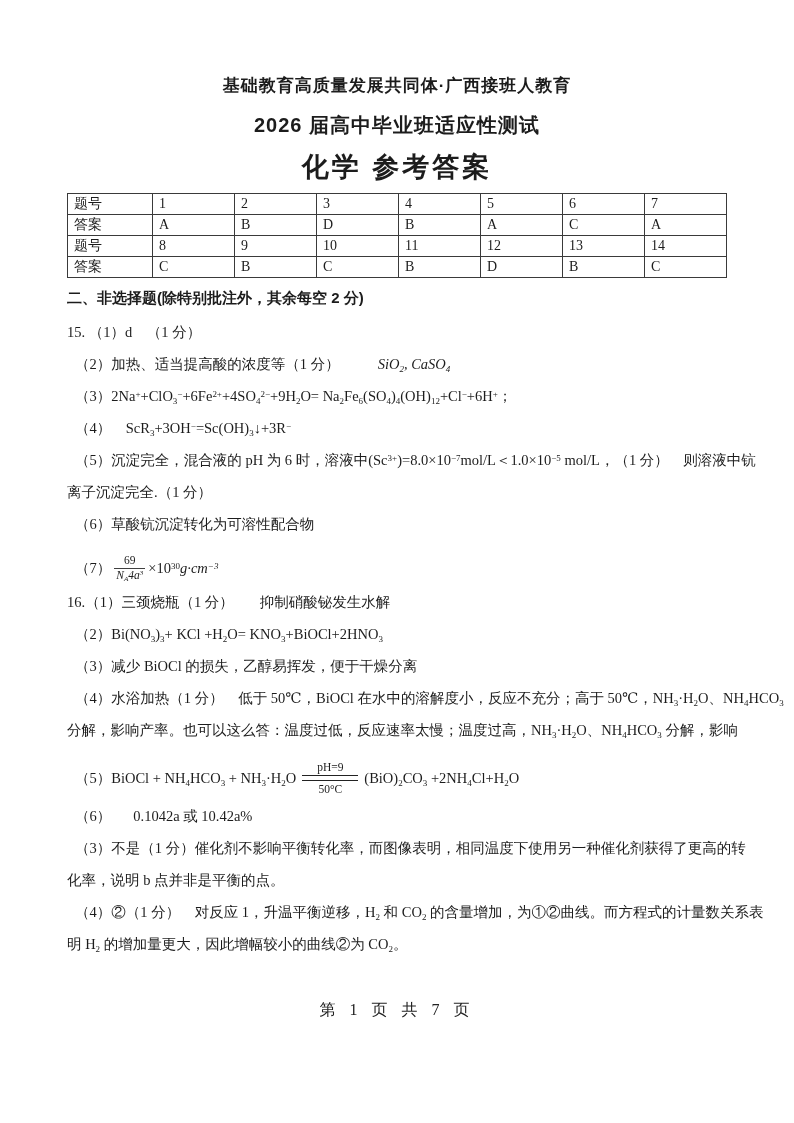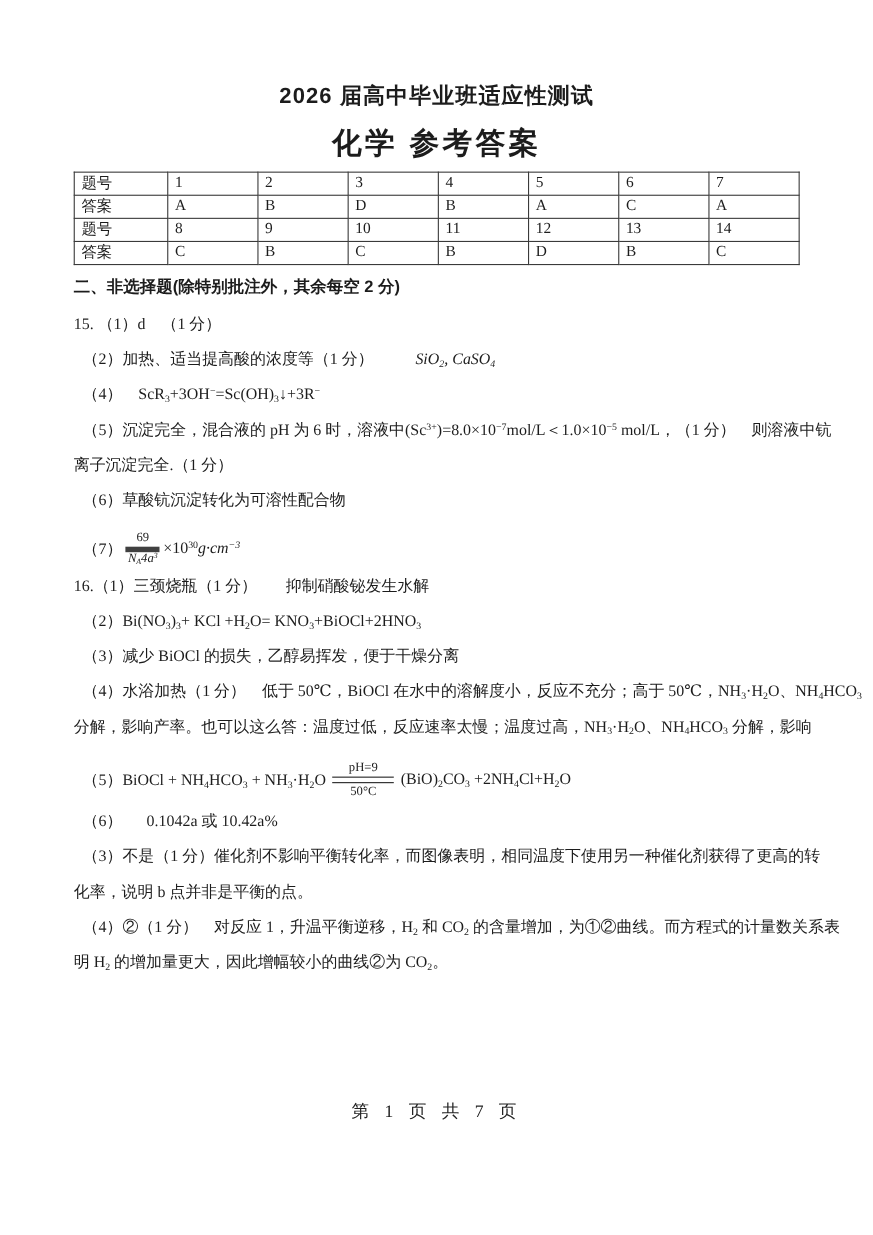--- a/index.html
+++ b/index.html
@@ -70,21 +70,21 @@
 
   
   .line-frac{
     height:44px;display:flex;align-items:center;
     font-size:14.5px;margin-bottom:2px;padding-left:8px;
   }
   .frac{
     display:inline-flex;flex-direction:column;align-items:center;
     font-size:11.5px;line-height:1.15;margin:0 3px;
   }
-  .frac .den{border-top:5px solid #404040;font-style:italic;padding:0 2px;}
+  .frac .den{border-top:1px solid #404040;font-style:italic;padding:0 2px;}
   .frac-suffix-units{font-style:italic;}
 
   
   .line-rxn{
     height:52px;display:flex;align-items:center;
     font-size:14.5px;padding-left:8px;margin-bottom:2px;
   }
   .rxncond{
     display:inline-flex;flex-direction:column;align-items:center;
     font-size:11.5px;line-height:1.25;margin:0 6px;justify-content:center;
@@ -99,20 +99,21 @@
     position:absolute;left:0;right:0;top:1000px;
     text-align:center;font-size:16px;letter-spacing:5px;color:#222;
   }
 </style>
 </head>
 <body>
 
 <div class="page">
   <div class="content">
 
+    <div class="org-line">基础教育高质量发展共同体·广西接班人教育</div>
     <div class="exam-line">2026 届高中毕业班适应性测试</div>
     <div class="doc-title">化学 参考答案</div>
 
     <table class="answers">
       <tbody>
         <tr>
           <td class="lbl">题号</td>
           <td>1</td>
           <td>2</td>
           <td>3</td>
@@ -153,20 +154,21 @@
         </tr>
       </tbody>
     </table>
 
     <div class="sec-heading">二、非选择题(除特别批注外，其余每空 2 分)</div>
 
     <div class="line">15. （1）d　（1 分）</div>
     <div class="line ind">
       <span>（2）加热、适当提高酸的浓度等（1 分）</span><span class="gap-38">SiO<sub>2</sub>, CaSO<sub>4</sub></span>
     </div>
+    <div class="line ind">（3）2Na<sup>+</sup>+ClO<sub>3</sub><sup>−</sup>+6Fe<sup>2+</sup>+4SO<sub>4</sub><sup>2−</sup>+9H<sub>2</sub>O= Na<sub>2</sub>Fe<sub>6</sub>(SO<sub>4</sub>)<sub>4</sub>(OH)<sub>12</sub>+Cl<sup>−</sup>+6H<sup>+</sup>；</div>
     <div class="line ind">（4）　ScR<sub>3</sub>+3OH<sup>−</sup>=Sc(OH)<sub>3</sub>↓+3R<sup>−</sup></div>
     <div class="line ind">（5）沉淀完全，混合液的 pH 为 6 时，溶液中(Sc<sup>3+</sup>)=8.0×10<sup>−7</sup>mol/L＜1.0×10<sup>−5</sup> mol/L，（1 分）　则溶液中钪</div>
     <div class="line">离子沉淀完全.（1 分）</div>
     <div class="line ind">（6）草酸钪沉淀转化为可溶性配合物</div>
     <div class="line-frac">
       <span>（7）</span>
       <span class="frac">
         <span class="num">69</span>
         <span class="den">N<sub>A</sub>4a<sup>3</sup></span>
       </span>

